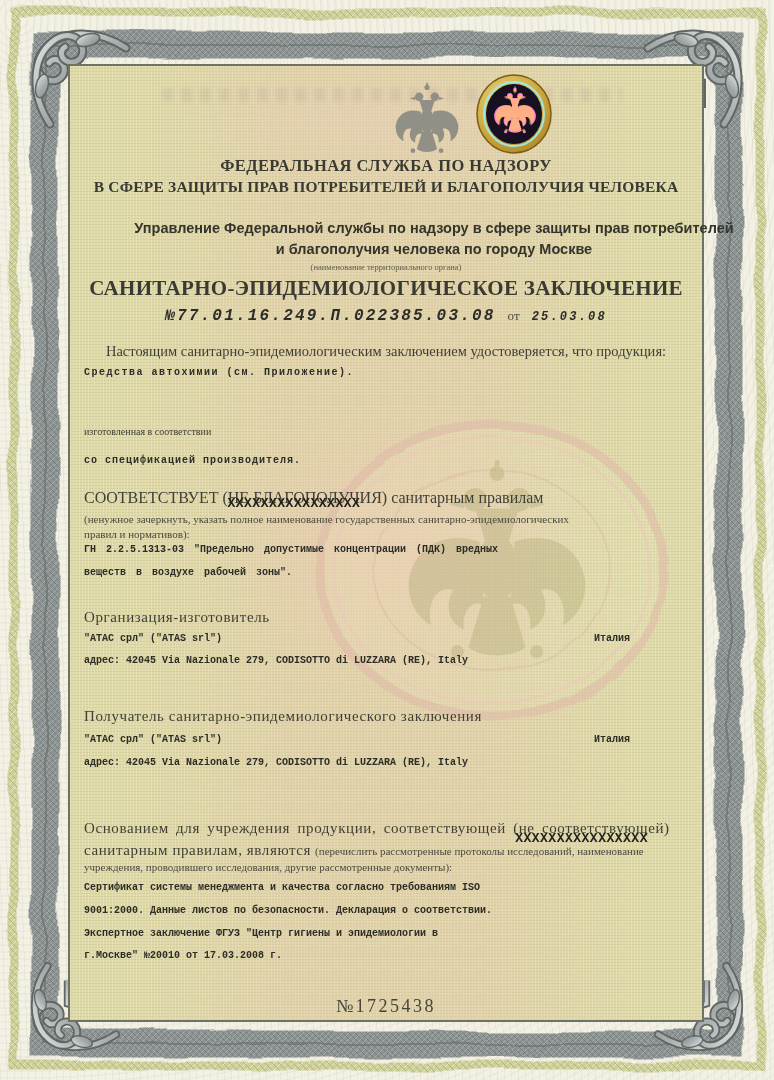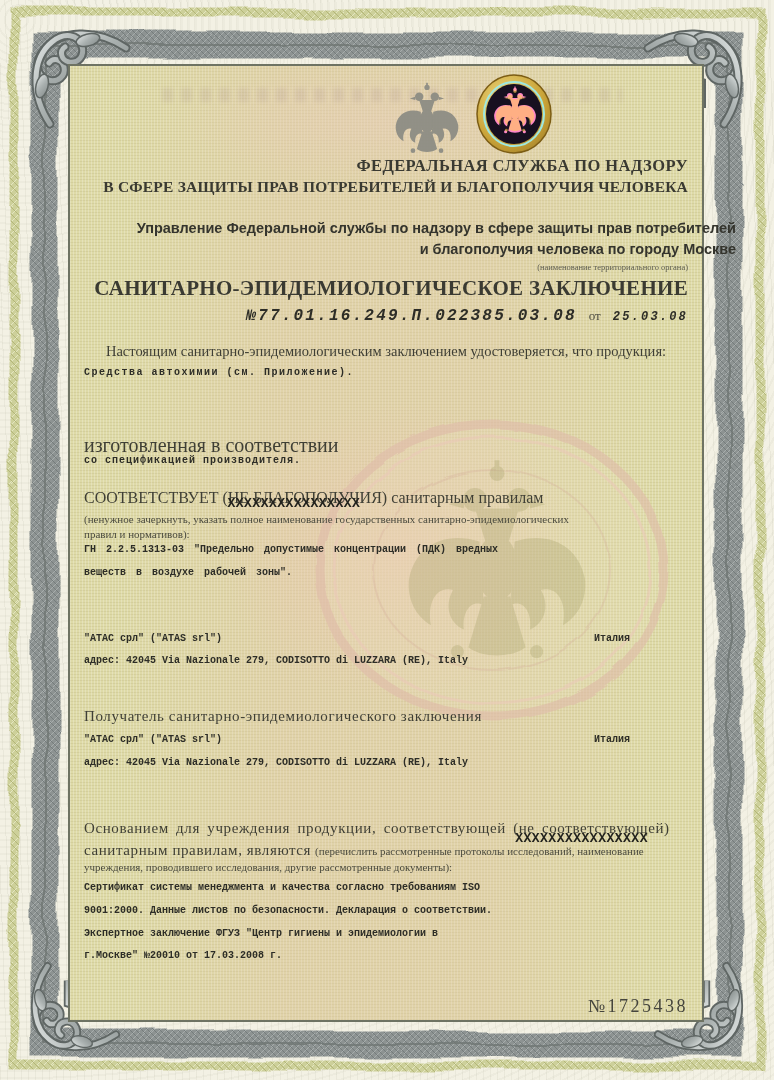--- a/index.html
+++ b/index.html
@@ -21,21 +21,21 @@
       radial-gradient(ellipse 250px 210px at 52% 51%, rgba(238,200,180,.55), rgba(238,200,180,0) 72%),
       radial-gradient(ellipse 280px 80px at 50% 6%, rgba(234,204,188,.38), rgba(234,204,188,0) 75%),
       linear-gradient(90deg, rgba(229,193,172,0) 8%, rgba(229,193,172,.30) 34%, rgba(229,193,172,.30) 66%, rgba(229,193,172,0) 92%);}
   .ghost{position:absolute;left:92px;top:22px;width:460px;height:14px;z-index:2;opacity:.45;
     background:repeating-linear-gradient(90deg, rgba(148,118,128,.28) 0 11px, rgba(148,118,128,0) 11px 19px);
     filter:blur(2px);}
   svg.rosette{position:absolute;left:232px;top:342px;z-index:2;}
   svg.emblems{position:absolute;left:270px;top:2px;z-index:3;}
   .content{position:absolute;left:14px;top:0;width:604px;height:958px;z-index:4;color:#3f3f35;}
   .line{position:absolute;left:0;width:604px;white-space:nowrap;}
-  .center{text-align:right;}
+  .center{text-align:center;}
   .hdr1{font-weight:bold;font-size:16.5px;letter-spacing:.4px;color:#3a3a32;}
   .hdr2{font-weight:bold;font-size:15.5px;letter-spacing:.2px;color:#3a3a32;}
   .sansb{font-family:"Liberation Sans",sans-serif;font-weight:bold;font-size:14.5px;color:#34342d;line-height:21px;white-space:normal;margin-left:48px;}
   .cap{font-size:8.5px;color:#5c5c50;}
   .title{font-weight:bold;font-size:21px;letter-spacing:.3px;color:#3a3a32;}
   .typed{font-family:"Liberation Mono",monospace;font-weight:bold;font-size:10px;color:#2d2d27;}
   .typedi{font-style:italic;}
   .serif14{font-size:14.5px;text-align:center;}
   .serif15{font-size:15px;letter-spacing:.6px;}
   .small{font-size:11px;color:#4a4a3e;}
@@ -169,34 +169,35 @@
 
       <div class="line center" style="top:240px">
         <span class="typed typedi" style="font-size:16px;letter-spacing:2.2px">№77.01.16.249.П.022385.03.08</span>
         <span style="font-size:13px;color:#4a4a40;margin:0 8px">от</span>
         <span class="typed typedi" style="font-size:12px;letter-spacing:2.2px">25.03.08</span>
       </div>
 
       <div class="line serif14" style="top:277px">Настоящим санитарно-эпидемиологическим заключением удостоверяется, что продукция:</div>
       <div class="line typed" style="top:301px;letter-spacing:1.5px">Средства автохимии (см. Приложение).</div>
 
-      <div class="line" style="top:368px;font-size:20px">изготовленная в соответствии</div>
+      <div class="line" style="top:360px;font-size:10px">изготовленная в соответствии</div>
       <div class="line typed" style="top:389px;letter-spacing:1px">со спецификацией производителя.</div>
 
       <div class="line" style="top:423px;font-size:16px">
         <span>СООТВЕТСТВУЕТ</span>
         <span class="relwrap"><span>(НЕ БЛАГОПОЛУЧИЯ)</span><span class="xover" style="left:5px;top:7px">XXXXXXXXXXXXXXXX</span></span>
         <span>санитарным правилам</span>
       </div>
       <div class="line small" style="top:447px">(ненужное зачеркнуть, указать полное наименование государственных санитарно-эпидемиологических</div>
       <div class="line small" style="top:462px">правил и нормативов):</div>
 
       <div class="line typed" style="top:478px;word-spacing:4px">ГН 2.2.5.1313-03 "Предельно допустимые концентрации (ПДК) вредных</div>
       <div class="line typed" style="top:501px;word-spacing:4px">веществ в воздухе рабочей зоны".</div>
 
+      <div class="line serif15" style="top:543px">Организация-изготовитель</div>
       <div class="line typed" style="top:567px">
         <span>"АТАС срл" ("ATAS srl")</span>
         <span class="country">Италия</span>
       </div>
       <div class="line typed" style="top:589px">адрес: 42045 Via Nazionale 279, CODISOTTO di LUZZARA (RE), Italy</div>
 
       <div class="line serif15" style="top:642px">Получатель санитарно-эпидемиологического заключения</div>
       <div class="line typed" style="top:668px">
         <span>"АТАС срл" ("ATAS srl")</span>
         <span class="country">Италия</span>

